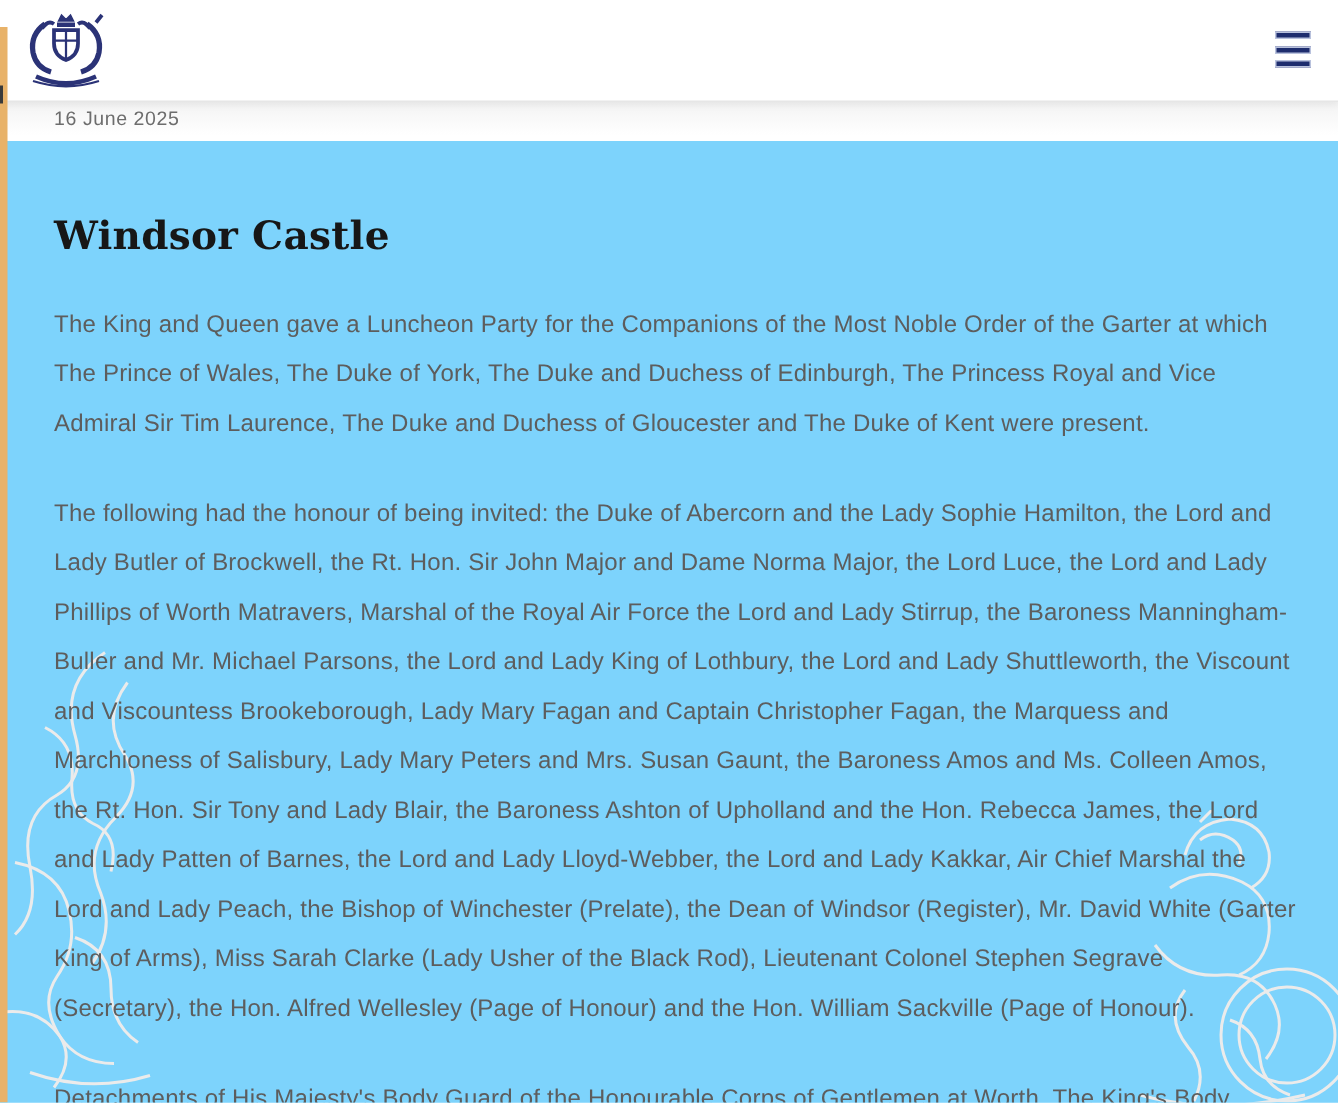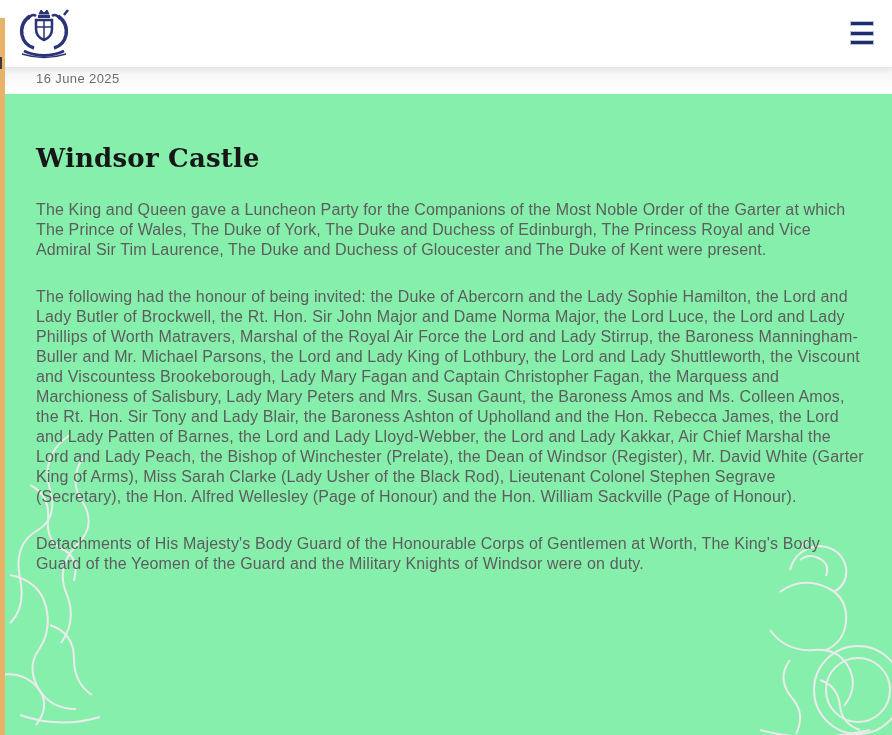--- a/index.html
+++ b/index.html
@@ -1,20 +1,20 @@
 <!DOCTYPE html>
 <html><head>
 <meta charset="utf-8">
 <style>
   html,body{margin:0;padding:0;}
   body{
     width:892px;height:735px;overflow:hidden;background:#ffffff;
     font-family:"Liberation Sans","DejaVu Sans",sans-serif;
   }
-  .page{position:relative;width:892px;height:735px;background:#86efac;overflow:hidden;}
+  .page{position:relative;width:892px;height:735px;background:#7dd3fc;overflow:hidden;}
 
   
   .left-strip{position:absolute;left:0;top:18px;width:5px;height:717px;background:#e8b269;z-index:5;}
   .left-notch{position:absolute;left:0;top:57px;width:2px;height:12px;background:#3a3a3a;z-index:6;}
 
   
   header{
     position:absolute;left:0;top:0;width:892px;height:67px;background:#ffffff;
     border-bottom:1px solid #e6e6e6;box-shadow:0 2px 5px rgba(0,0,0,0.06);
     z-index:4;
@@ -37,21 +37,21 @@
 
   
   main{position:absolute;left:0;top:94px;width:892px;z-index:2;}
   .content{padding:0 28px 0 36px;}
   h1{
     font-family:"DejaVu Serif","Liberation Serif",serif;
     font-size:26px;font-weight:700;color:#171717;letter-spacing:0.2px;
     margin:49px 0 0 0;
   }
   p{
-    font-size:16px;line-height:20px;color:#5d5d5d;letter-spacing:0.15px;
+    font-size:16px;line-height:33px;color:#5d5d5d;letter-spacing:0.15px;
     margin:27px 0 0 0;
   }
 
   
   .wm{position:absolute;z-index:1;pointer-events:none;}
   .wm svg path,.wm svg circle{stroke:#ebebeb;fill:none;stroke-width:2;}
   .wm-left{left:-10px;top:425px;}
   .wm-right{right:-18px;top:540px;}
 </style>
 </head>

